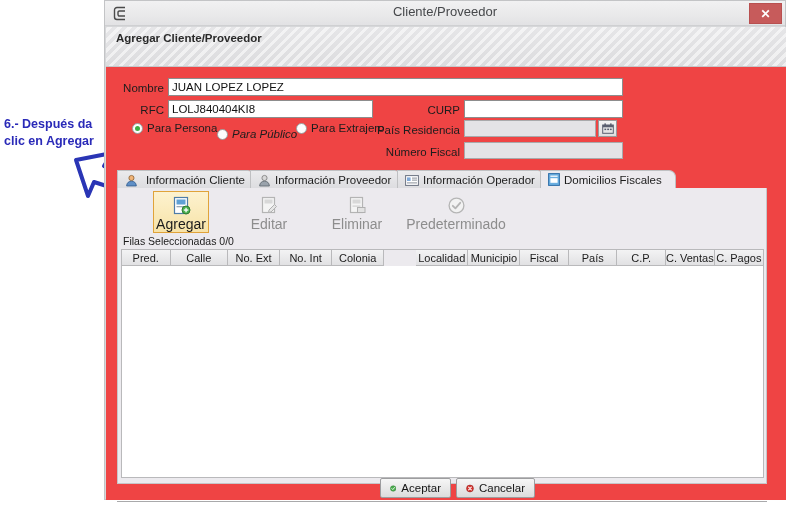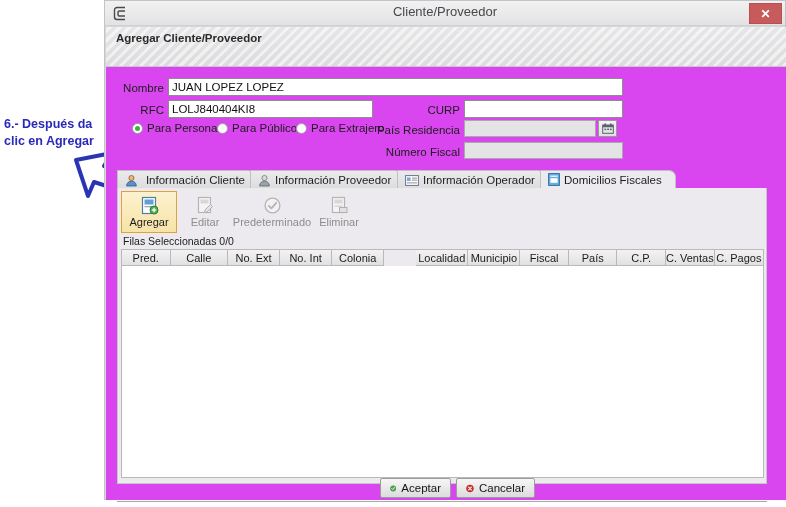--- a/index.html
+++ b/index.html
@@ -48,21 +48,21 @@
       linear-gradient(to bottom,#e6e6e8 0%, #dcdcde 100%);
     border-bottom:1px solid #c6c7c9;
     box-sizing:border-box;
   }
   .headerband .h1 { position:absolute; left:10px; top:5px; font-size:11.5px; font-weight:bold; color:#2a2a2a; }
   .headerband .h2 { position:absolute; left:26px; top:22px; font-size:11px; color:#2a2a2a; }
 
   
   .body {
     position:absolute; left:1px; top:66px; width:680px; height:433px;
-    background:#d946ef;
+    background:#ef4444;
     box-sizing:border-box;
   }
 
   
   .lbl { position:absolute; font-size:11.5px; color:#1d1d1d; text-align:right; }
   .inp {
     position:absolute; background:#ffffff; border:1px solid #8d8d8d;
     box-sizing:border-box; font-size:11.5px; color:#111; padding:1px 3px;
     font-family:"Liberation Sans", sans-serif; line-height:15px;
   }
@@ -108,22 +108,22 @@
   .panel {
     position:absolute; left:11px; top:121px; width:650px; height:296px;
     background:#eceaee; border:1px solid #c6c6c8; border-top:none; box-sizing:border-box;
   }
 
   
   .toolbar { position:absolute; left:3px; top:3px; height:42px; display:flex; align-items:flex-start; }
   .tbtn {
     width:56px; height:42px; box-sizing:border-box;
     display:flex; flex-direction:column; align-items:center; justify-content:flex-start;
-    font-size:11px; color:#8d8d8d; gap:1px; padding-top:3px;
-    border:1px solid transparent; cursor:default; background:transparent;
+    font-size:14px; color:#8d8d8d; gap:1px; padding-top:3px;
+    border:1px solid transparent; cursor:default; background:transparent;margin-left:32px;
   }
   .tbtn.enabled { color:#1b1b1b; cursor:pointer; }
   .tbtn.selected {
     background:linear-gradient(to bottom,#fdf2cf,#f7e3a8);
     border:1px solid #e0a33a;
   }
   .tbtn .gl { height:20px; display:flex; align-items:center; justify-content:center; }
   .tbtn.predet { width:78px; }
 
   
@@ -208,21 +208,21 @@
       <div class="lbl" style="left:8px; top:37px; width:50px;">RFC</div>
       <input class="inp" style="left: 62px; top: 33px; width: 205px; height: 18px;" value="LOLJ840404KI8">
 
       <div class="lbl" style="left:275px; top:37px; width:79px;">CURP</div>
       <input class="inp" style="left: 358px; top: 33px; width: 159px; height: 18px;" value="">
 
       <div class="radio on" style="left:26px; top:55px;">
         <span class="dot"></span>
         <span>Para Persona</span>
       </div>
-      <div class="radio" style="left:111px; top:55px;">
+      <div class="radio" style="left:111px; top:61px;font-style:italic;">
         <span class="dot"></span>
         <span>Para Público</span>
       </div>
       <div class="radio" style="left:190px; top:55px;">
         <span class="dot"></span>
         <span>Para Extrajero</span>
       </div>
 
       <div class="lbl" style="left:250px; top:57px; width:104px;">País Residencia</div>
       <input class="inp disabled" style="left: 358px; top: 53px; width: 132px; height: 17px;" readonly="" value="">
@@ -295,39 +295,39 @@
           <div class="tbtn">
             <span class="gl">
               <svg width="19" height="19" viewBox="0 0 19 19">
                 <rect x="2.5" y="1.5" width="12" height="15" fill="#f4f4f4" stroke="#b4b4b4" stroke-width="1.2"></rect>
                 <rect x="4.5" y="3.5" width="8" height="4" fill="#d8d8d8"></rect>
                 <path d="M9 14 L14.5 8.5 L16.5 10.5 L11 16 L8.6 16.4 Z" fill="#e6e6e6" stroke="#b0b0b0" stroke-width="1"></path>
               </svg>
             </span>
             <span>Editar</span>
           </div>
-          <div class="tbtn predet">
-            <span class="gl">
-              <svg width="19" height="19" viewBox="0 0 19 19">
-                <circle cx="9.5" cy="9.5" r="7.4" fill="#f2f2f2" stroke="#b5b5b5" stroke-width="1.3"></circle>
-                <path d="M5.8 9.8 L8.4 12.4 L13.2 6.8" fill="none" stroke="#b5b5b5" stroke-width="1.8" stroke-linecap="round" stroke-linejoin="round"></path>
-              </svg>
-            </span>
-            <span>Predeterminado</span>
-          </div>
           <div class="tbtn">
             <span class="gl">
               <svg width="19" height="19" viewBox="0 0 19 19">
                 <rect x="2.5" y="1.5" width="12" height="15" fill="#f4f4f4" stroke="#b4b4b4" stroke-width="1.2"></rect>
                 <rect x="4.5" y="3.5" width="8" height="4" fill="#d8d8d8"></rect>
                 <rect x="4.5" y="9.5" width="8" height="1.2" fill="#cfcfcf"></rect>
                 <rect x="9.5" y="11.5" width="7.5" height="5" fill="#e2e2e2" stroke="#b0b0b0" stroke-width="1"></rect>
               </svg>
             </span>
             <span>Eliminar</span>
+          </div>
+          <div class="tbtn predet">
+            <span class="gl">
+              <svg width="19" height="19" viewBox="0 0 19 19">
+                <circle cx="9.5" cy="9.5" r="7.4" fill="#f2f2f2" stroke="#b5b5b5" stroke-width="1.3"></circle>
+                <path d="M5.8 9.8 L8.4 12.4 L13.2 6.8" fill="none" stroke="#b5b5b5" stroke-width="1.8" stroke-linecap="round" stroke-linejoin="round"></path>
+              </svg>
+            </span>
+            <span>Predeterminado</span>
           </div>
         </div>
 
         <div class="rowsinfo">Filas Seleccionadas 0/0</div>
 
         <div class="grid">
           <div class="gridhdr">
             <div class="gh" style="width:54px;">Pred.</div>
             <div class="gh" style="width:64px;">Calle</div>
             <div class="gh" style="width:58px;">No. Ext</div>

